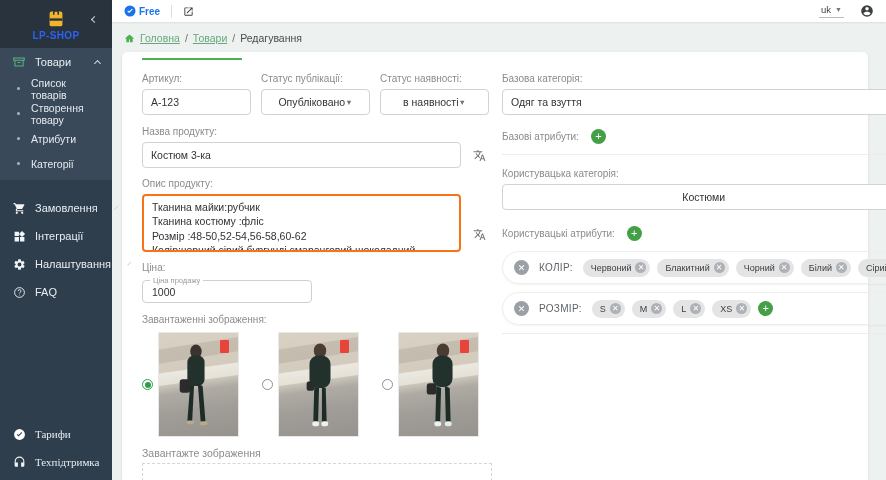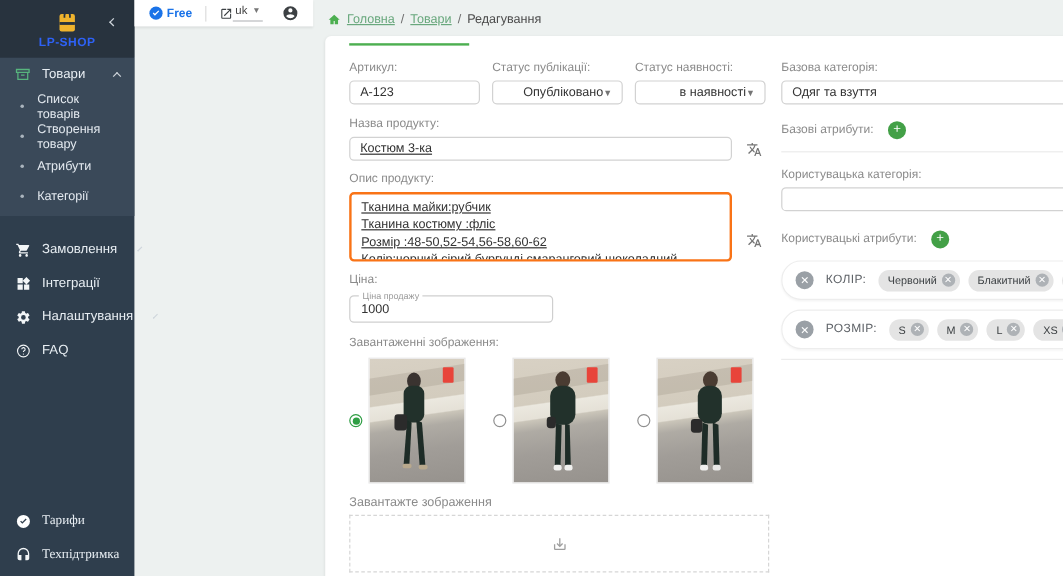--- a/index.html
+++ b/index.html
@@ -20,21 +20,21 @@
   .menu-item { display:flex; align-items:center; height:28px; padding:0 12px; font-size:11px; gap:9px; cursor:pointer; color:#e8eef3; }
   .menu-item .micon { width:14px; height:14px; flex-shrink:0; display:flex; align-items:center; justify-content:center; }
   .menu-item .spacer { flex:1; }
   .sub-item { display:flex; align-items:center; height:25px; padding:0 12px 0 17px; font-size:10.5px; gap:11px; cursor:pointer; color:#e4eaf0; }
   .bullet { width:3px; height:3px; border-radius:50%; background:#aab4bd; flex-shrink:0; }
   .side-bottom { margin-top:auto; padding-bottom:4px;font-family:Liberation Serif, serif; }
   svg.wicon { fill:#f2f5f7; width:13px; height:13px; }
   svg.gicon { fill:none; stroke:#57b57e; stroke-width:1.8; width:14px; height:14px; }
 
   
-  .main { flex:1; display:flex; flex-direction:row; min-width:0; }
+  .main { flex:1; display:flex; flex-direction:column; min-width:0; }
   .topbar { height:22px; background:#fff; display:flex; align-items:center; padding:0 12px; box-shadow:0 1px 2px rgba(0,0,0,.08); z-index:3; }
   .free-badge { display:flex; align-items:center; gap:3px; cursor:pointer; }
   .free-badge span { color:#1a73e8; font-size:10px; font-weight:bold; }
   .tb-divider { width:1px; height:13px; background:#ddd; margin:0 11px; }
   .openin { width:11px; height:11px; fill:#3c4043; cursor:pointer; }
   .tb-right { margin-left:auto; display:flex; align-items:center; gap:16px; }
   .lang-select { display:flex; align-items:center; gap:4px; font-size:9.5px; color:#444; border-bottom:1px solid #b9bcbe; padding:0 2px 2px; cursor:pointer; }
   .lang-arrow { font-size:7px; color:#777; }
   .avatar { width:14px; height:14px; fill:#3c4043; cursor:pointer; }
 
@@ -43,27 +43,27 @@
   .crumb-link { color:#69a87d; text-decoration:underline; cursor:pointer; }
   .crumb-sep { color:#6d6d6d; }
   .crumb-cur { color:#4b4b4b; }
   .home-icon { width:11px; height:11px; fill:#4caf50; }
 
   .card { flex:1; background:#fff; border-radius:5px 5px 0 0; box-shadow:0 1px 3px rgba(0,0,0,.1); padding:4px 4px 0 20px; min-height:0; }
   .tabline { width:100px; height:2px; background:#4caf50; margin:2px 0 13px; }
   .formgrid { display:grid; grid-template-columns:347px 1fr; column-gap:13px; }
 
   .flabel { font-size:10px; color:#8b8b8b; display:block; margin-bottom:5px; }
-  .ctrl { height:20px; border:1px solid #d2d2d2; border-radius:4px; display:flex; align-items:center; padding:0 8px; font-size:10.5px; color:#333; background:#fff; }
-  .sel { justify-content:flex-end; cursor:pointer; }
+  .ctrl { height:20px; border:1px solid #d2d2d2; border-radius:4px; display:flex; align-items:center; padding:12px 8px; font-size:10.5px; color:#333; background:#fff; }
+  .sel { justify-content:center; cursor:pointer; }
   .sel-arrow { font-size:7.5px; color:#757575; }
 
   .row3 { display:grid; grid-template-columns:1fr 1fr 1fr; gap:10px; margin-bottom:11px; }
   .withicon { display:flex; gap:8px; }
-  .withicon .grow { flex:1;text-decoration:underline; }
+  .withicon .grow { flex:1; }
   .tr-btn { width:20px; height:20px; display:flex; align-items:center; justify-content:center; cursor:pointer; align-self:center; }
   .withicon.bottom .tr-btn { align-self:flex-end; margin-bottom:8px; }
   .tr-icon { width:13px; height:13px; fill:#757575; }
   .field-block { margin-bottom:10px; }
   textarea.txt { width:100%; height:58px; border:2px solid #f97316; border-radius:4px; padding:4px 8px; font-size:10.5px; line-height:1.38; color:#333; font-family:"Liberation Sans",sans-serif; resize:none; overflow:hidden; }
 
   .price-label { margin-bottom:0; }
   .price-row { display:grid; grid-template-columns:170px 169px; gap:8px; margin:7px 0 11px; }
   .ofield { position:relative; height:23px; border:1px solid #cfcfcf; border-radius:4px; display:flex; align-items:center; padding:0 9px; font-size:10.5px; color:#333; }
   .ofield .flo { position:absolute; top:-5px; left:7px; font-size:7.5px; color:#9a9a9a; background:#fff; padding:0 3px; }

